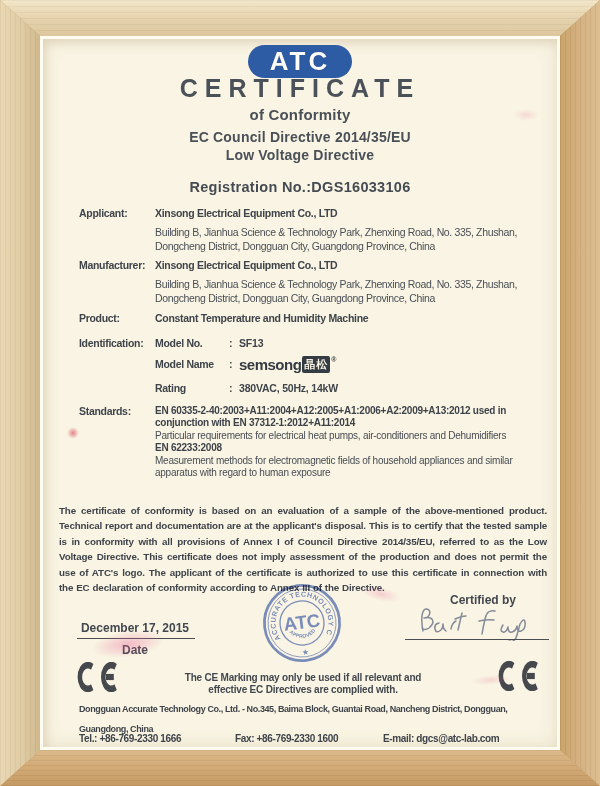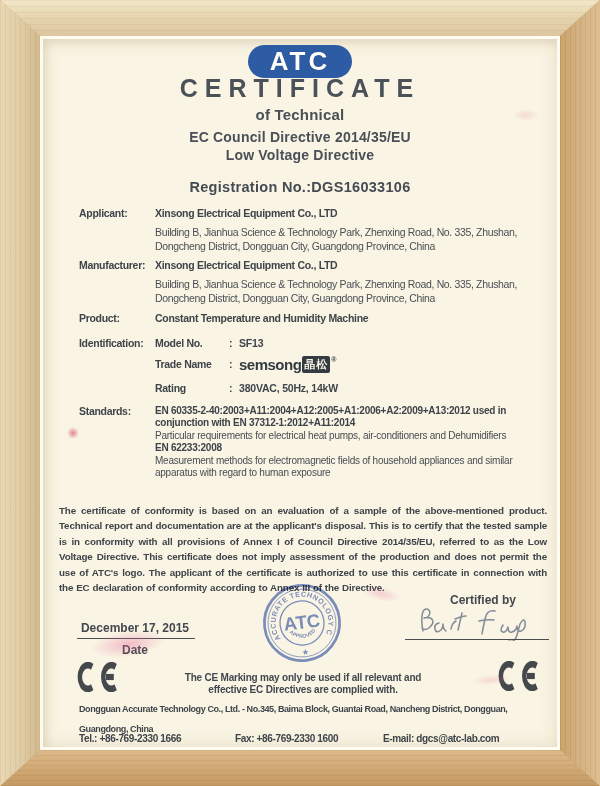--- a/index.html
+++ b/index.html
@@ -117,21 +117,21 @@
   <div class="frame frame-bottom"></div>
   <div class="frame frame-left"></div>
   <div class="frame frame-right"></div>
 
   <div class="paper">
 
     <div class="abs logo-pill">
       <span>ATC</span>
     </div>
     <div class="abs ctr title">CERTIFICATE</div>
-    <div class="abs ctr sub" style="top:67px;font-size:15px;">of Technical</div>
+    <div class="abs ctr sub" style="top:67px;font-size:15px;">of Conformity</div>
     <div class="abs ctr sub" style="top:90px;">EC Council Directive 2014/35/EU</div>
     <div class="abs ctr sub" style="top:108px;">Low Voltage Directive</div>
     <div class="abs ctr reg">Registration No.:DGS16033106</div>
 
     <div class="abs lbl" style="top:168px;">Applicant:</div>
     <div class="abs val" style="top:168px;">Xinsong Electrical Equipment Co., LTD</div>
     <div class="abs addr pre" style="top:186px;">Building B, Jianhua Science &amp; Technology Park, Zhenxing Road, No. 335, Zhushan,
 Dongcheng District, Dongguan City, Guangdong Province, China</div>
 
     <div class="abs lbl" style="top:220px;">Manufacturer:</div>
@@ -140,21 +140,21 @@
 Dongcheng District, Dongguan City, Guangdong Province, China</div>
 
     <div class="abs lbl" style="top:273px;">Product:</div>
     <div class="abs val" style="top:273px;">Constant Temperature and Humidity Machine</div>
 
     <div class="abs lbl" style="top:298px;">Identification:</div>
     <div class="abs subcol" style="top:298px;">Model No.</div>
     <div class="abs colon" style="top:298px;">:</div>
     <div class="abs subval" style="top:298px;">SF13</div>
 
-    <div class="abs subcol" style="top:319px;">Trade Name</div>
+    <div class="abs subcol" style="top:319px;">Model Name</div>
     <div class="abs colon" style="top:319px;">:</div>
     <div class="abs brand" style="top:317px;">
       <span class="brand-latin">semsong</span>
       <span class="brand-cjk">晶松</span>
       <span class="brand-reg">®</span>
     </div>
 
     <div class="abs subcol" style="top:343px;">Rating</div>
     <div class="abs colon" style="top:343px;">:</div>
     <div class="abs subval" style="top:343px;">380VAC, 50Hz, 14kW</div>

